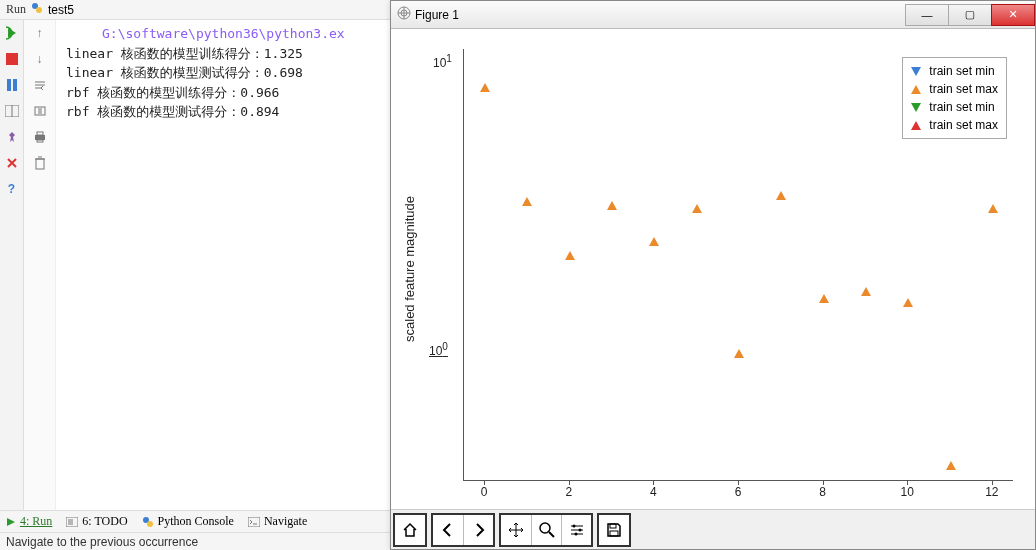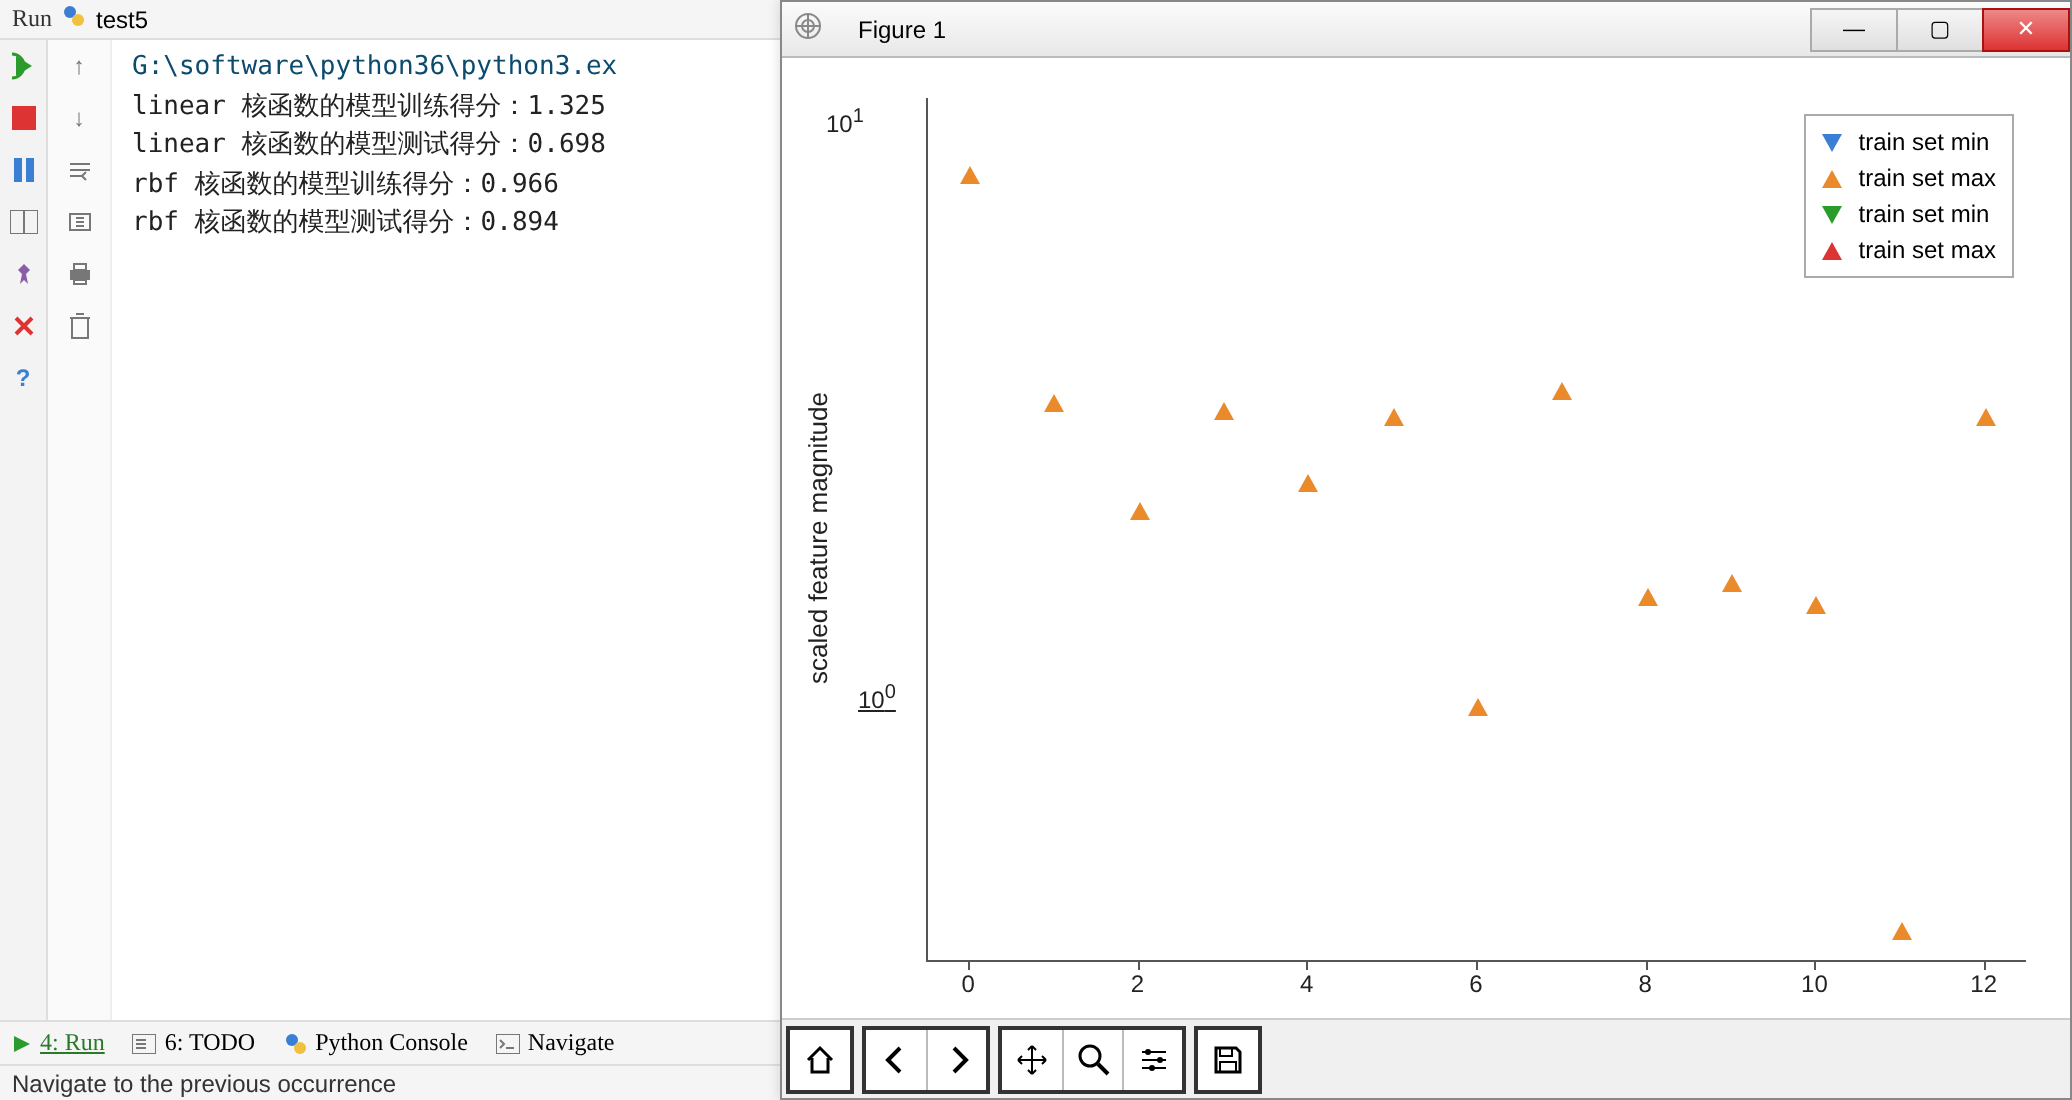--- a/index.html
+++ b/index.html
@@ -13,33 +13,33 @@
 .ide-header .py-icon { margin-right: 4px; }
 
 .ide-body { display: flex; height: 490px; }
 .left-toolbar { width: 24px; background: #f3f3f3; border-right: 1px solid #ddd; display: flex; flex-direction: column; align-items: center; padding-top: 4px; gap: 8px; }
 .left-toolbar .tb-btn { width: 18px; height: 18px; display: flex; align-items: center; justify-content: center; cursor: pointer; }
 
 .mid-toolbar { width: 32px; background: #fafafa; border-right: 1px solid #eee; display: flex; flex-direction: column; align-items: center; padding-top: 4px; gap: 8px; }
 .mid-toolbar .tb-btn { width: 20px; height: 18px; display: flex; align-items: center; justify-content: center; cursor: pointer; }
 
 .console { flex: 1; padding: 4px 10px; font-family: Consolas, monospace; font-size: 13px; color: #222; white-space: pre; line-height: 1.5; }
-.console .path { color: #0c4a6e; }
+.console .path { color: #8b5cf6; margin-left: 36px; }
 
 .bottom-tabs { height: 22px; background: #f5f5f5; border-top: 1px solid #ddd; display: flex; align-items: center; padding-left: 6px; gap: 14px; font-size: 12px; }
 .bottom-tabs .tab { display: flex; align-items: center; gap: 4px; cursor: pointer; font-family: Liberation Serif, serif; }
 .bottom-tabs .run-tab { color: #2b7a2b; }
 
 .status-bar { height: 18px; background: #f5f5f5; border-top: 1px solid #ddd; padding-left: 6px; font-size: 12px; line-height: 18px; color: #333; }
 
 
 .figure-window { position: absolute; top: 0; left: 390px; width: 646px; height: 550px; background: #f0f0f0; border: 1px solid #888; box-shadow: 0 0 6px rgba(0,0,0,.15); display: flex; flex-direction: column; }
 
 .fig-titlebar { height: 28px; background: linear-gradient(#fbfbfb,#e8e8e8); display: flex; align-items: center; justify-content: space-between; padding: 0 0 0 6px; border-bottom: 1px solid #bbb; }
-.fig-titlebar .left { display: flex; align-items: center; gap: 18px; }
+.fig-titlebar .left { display: flex; align-items: center; gap: 4px; }
 .fig-titlebar .right { display: flex; }
 .win-btn { width: 44px; height: 22px; border: 1px solid #aaa; background: linear-gradient(#f5f5f5,#e0e0e0); display: flex; align-items: center; justify-content: center; margin-left: -1px; cursor: pointer; font-size: 11px; }
 .win-btn.close { background: linear-gradient(#e88,#d33); color:#fff; border-color:#a11; }
 
 .fig-canvas { flex: 1; background: #fff; position: relative; }
 
 .plot-area { position: absolute; left: 72px; top: 20px; width: 550px; height: 432px; border-left: 1px solid #555; border-bottom: 1px solid #555; }
 
 .ylabel { position: absolute; left: 18px; top: 50%; transform: translate(-50%,-50%) rotate(-90deg); font-size: 13px; color:#222; white-space: nowrap; }
 .xlabel { position: absolute; left: 72px; width: 550px; bottom: 2px; text-align: center; font-size: 13px; color:#222; }
@@ -214,21 +214,21 @@
       <div class="win-btn">—</div>
       <div class="win-btn">▢</div>
       <div class="win-btn close">✕</div>
     </div>
   </div>
 
   <div class="fig-canvas">
     <div class="ylabel">scaled feature magnitude</div>
 
     <div class="yticklabel-major" style="left:38px; top:312px;text-decoration:underline;"><span>10</span><sup>0</sup></div>
-    <div class="yticklabel-major" style="left:22px; top:24px;"><span>10</span><sup>1</sup></div>
+    <div class="yticklabel-major" style="left:42px; top:24px;"><span>10</span><sup>1</sup></div>
 
     <div class="plot-area">
       <div class="legend-box">
         <div class="legend-row">
             <span class="tri down" style="border-top-color:#3a7fd4"></span>
             <span>train set min</span>
           </div>
         <div class="legend-row">
             <span class="tri up" style="border-bottom-color:#eb8a2b"></span>
             <span>train set max</span>

